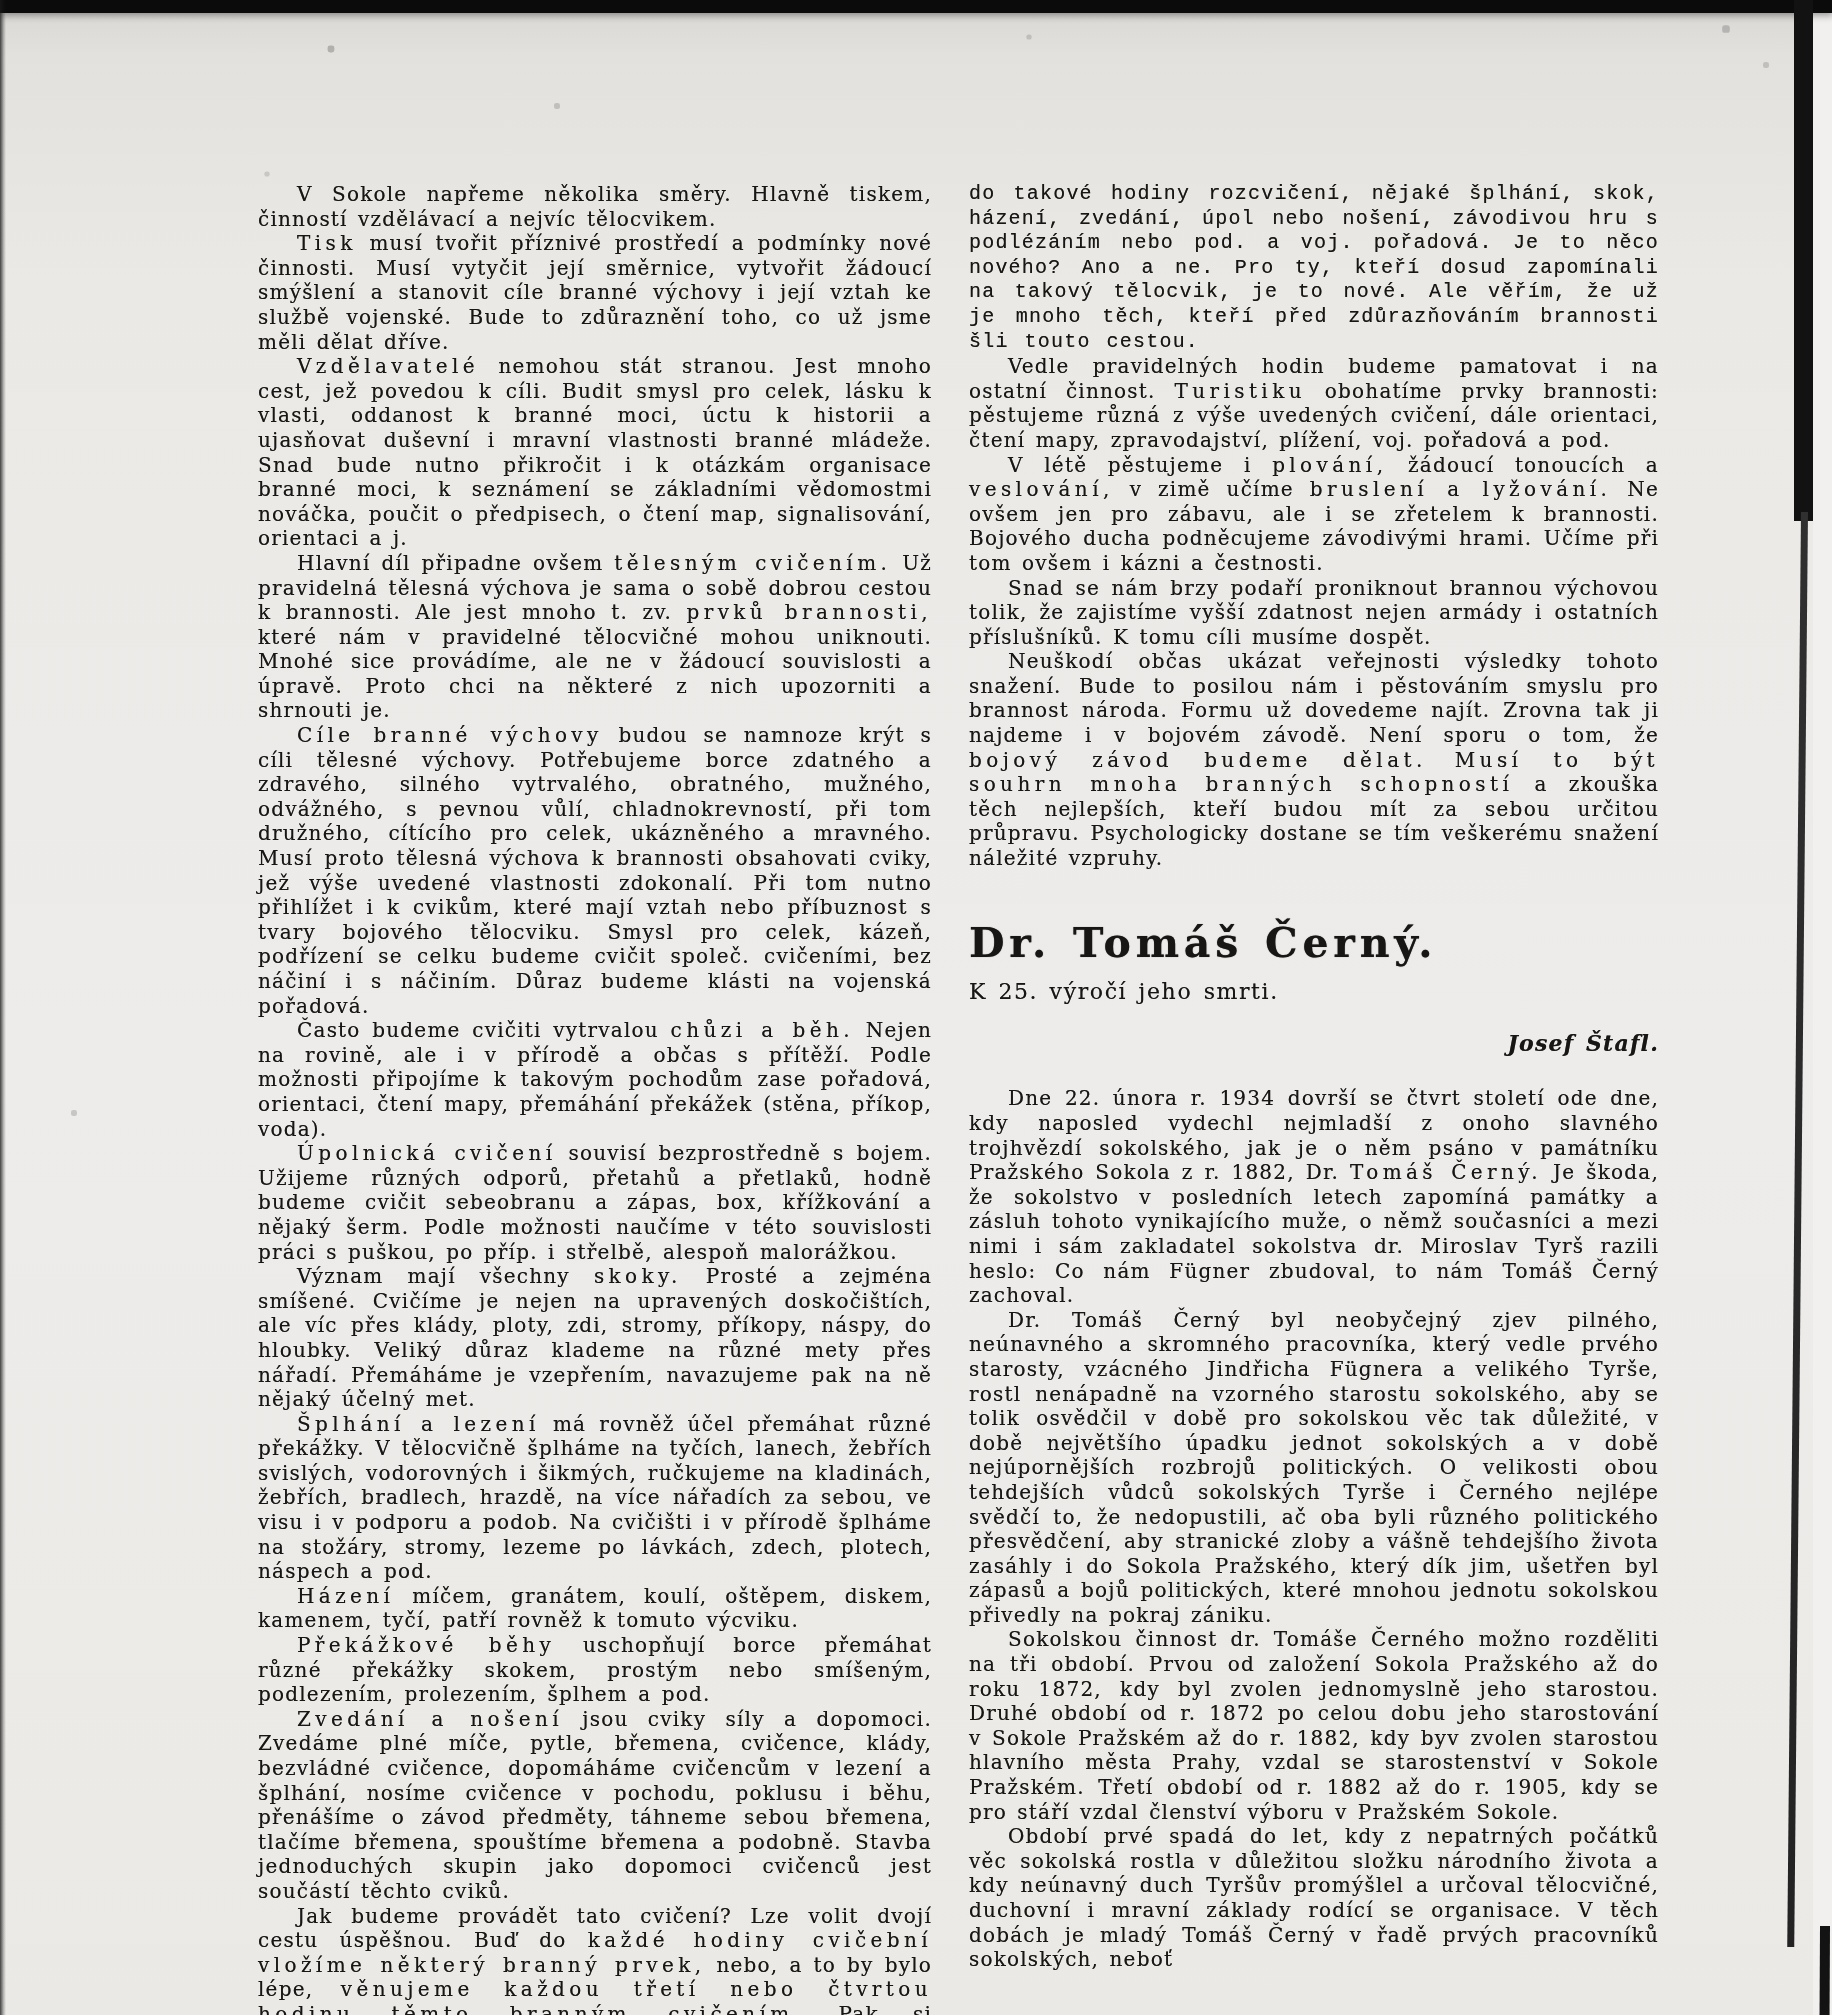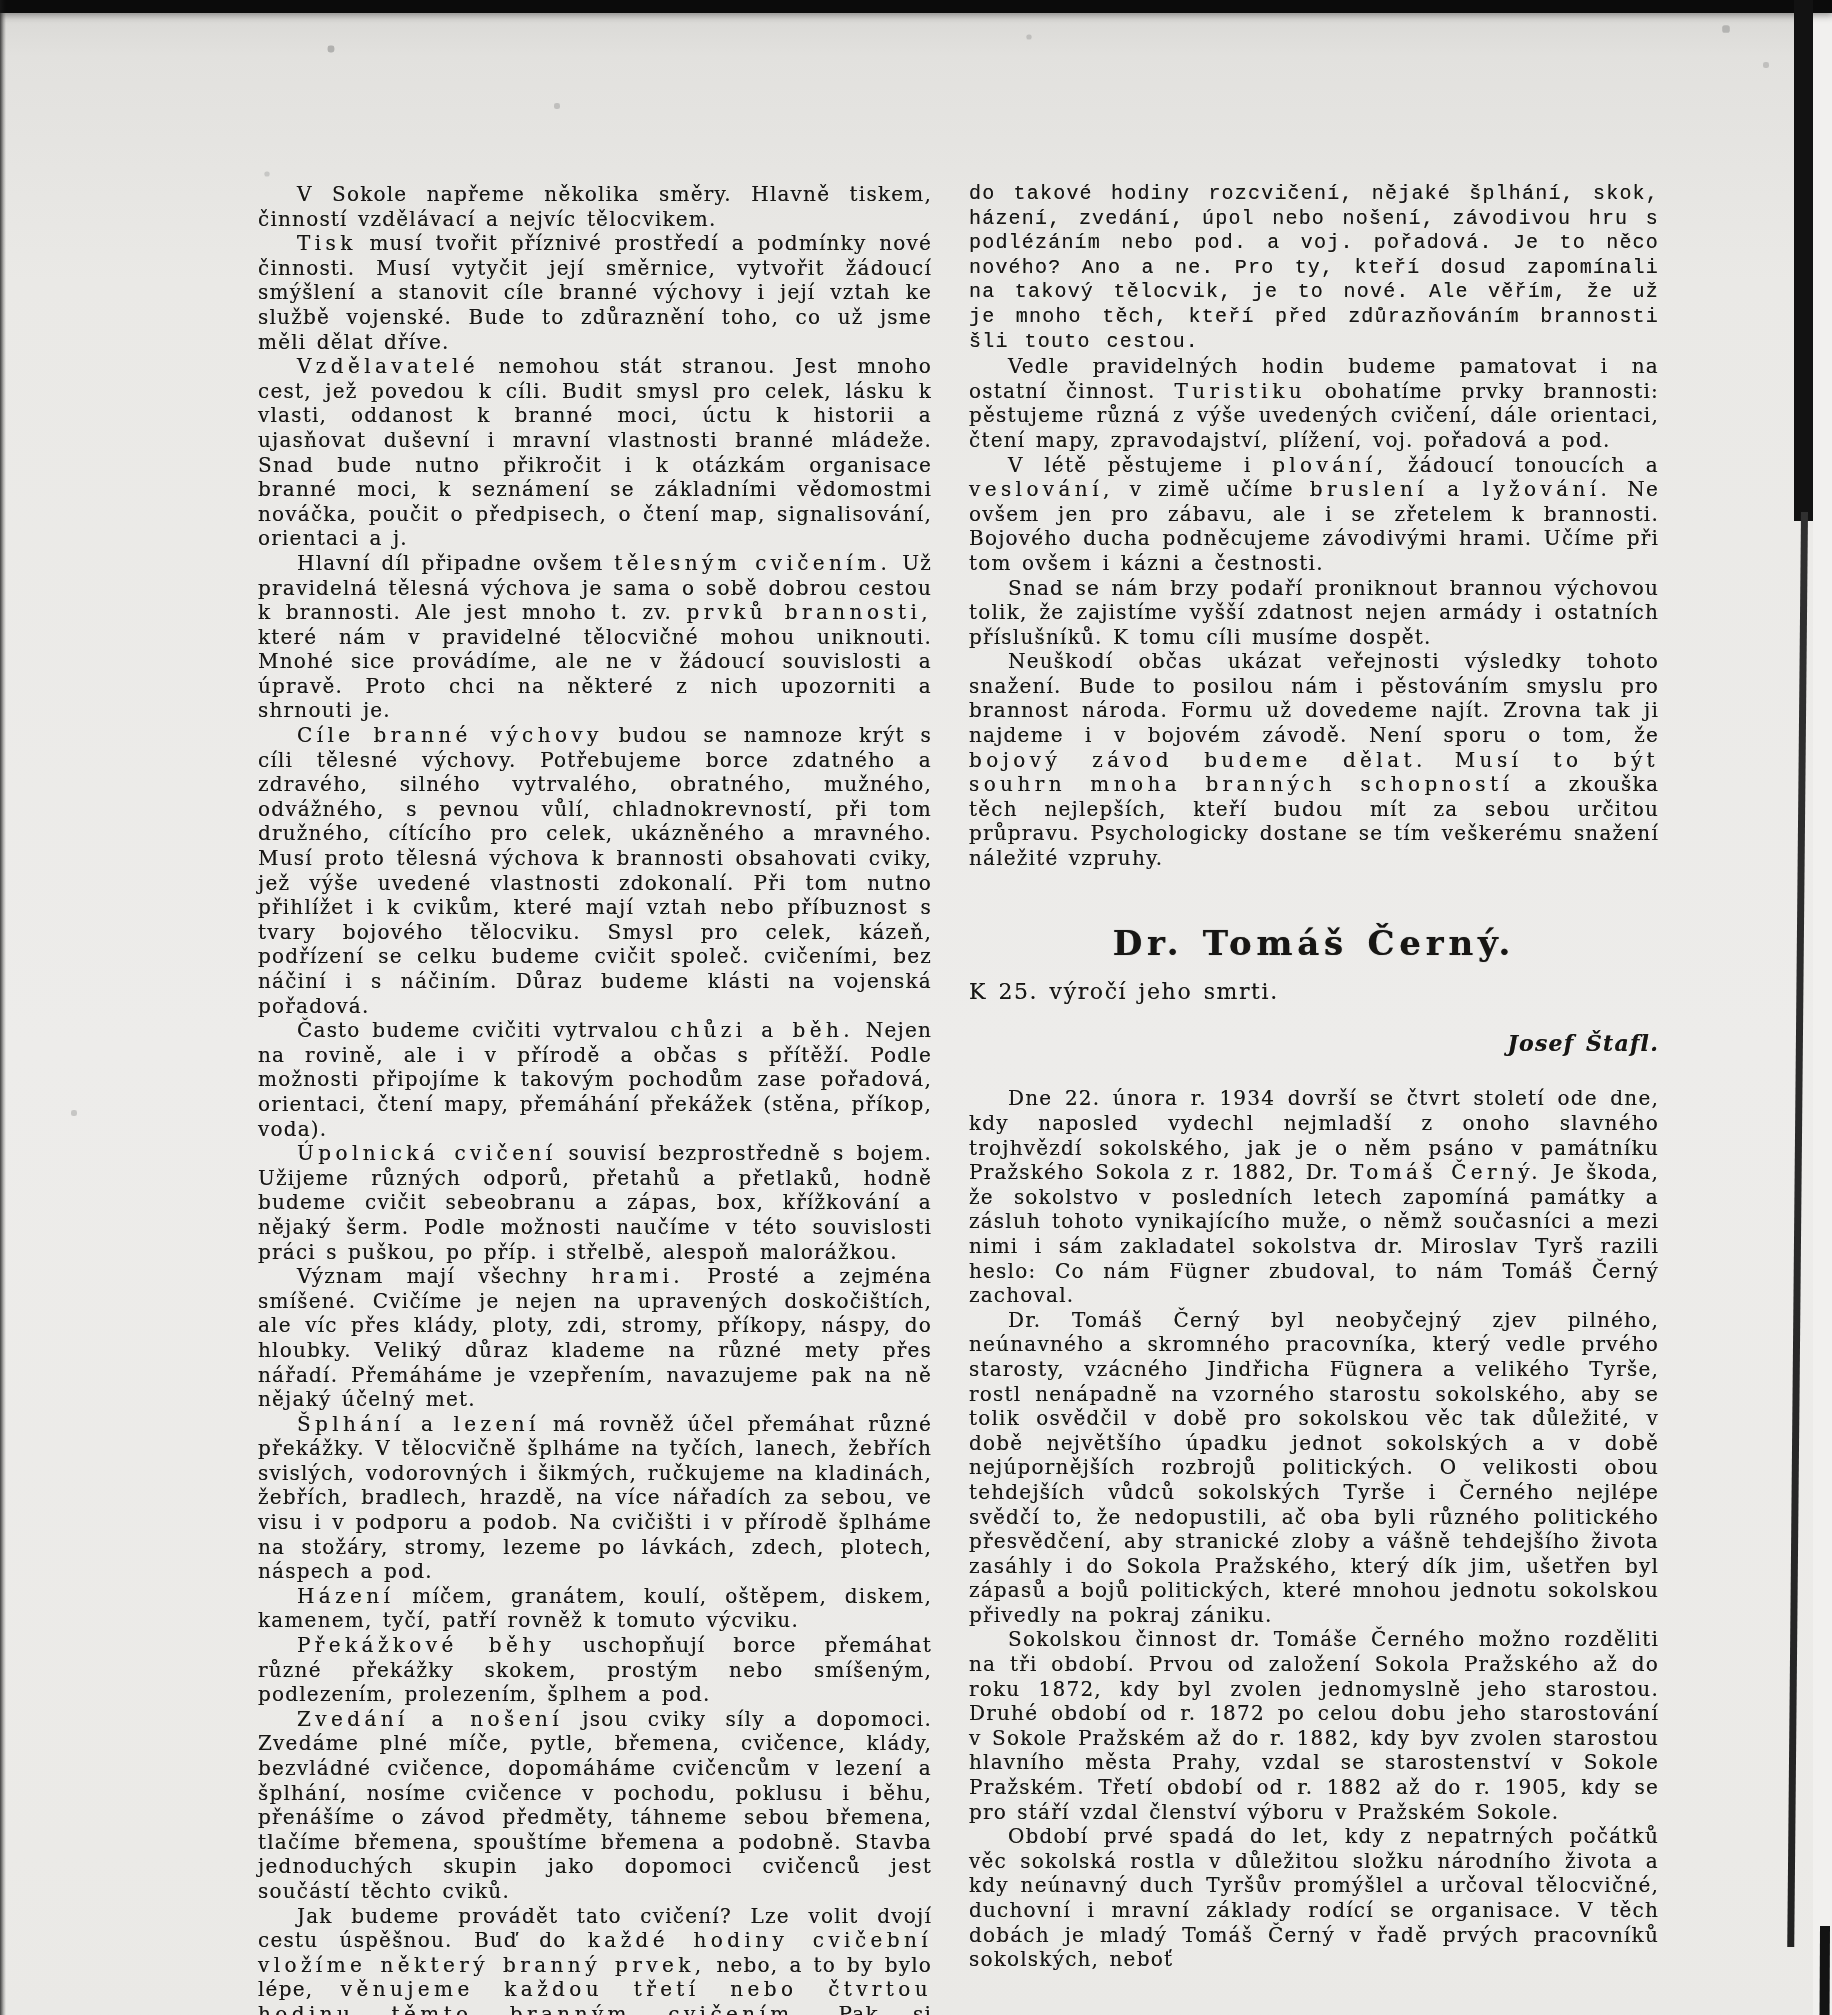--- a/index.html
+++ b/index.html
@@ -35,22 +35,22 @@
     font-size:20px; line-height:24.6px;
     letter-spacing:1.2px; word-spacing:2.8px;
     text-shadow:0 0 0.4px rgba(25,24,22,.6);
   }
   .col-left  { left:258px;  width:674px; }
   .col-right { left:969px; width:690px; }
   p { margin:0; text-indent:39px; }
   p.noindent { text-indent:0;font-family:Liberation Mono, monospace; }
   .sperr { letter-spacing:0.22em; }
   h1 {
-    font-size:34px; font-weight:bold;
-    text-align:center; text-indent:0;
+    font-size:41px; font-weight:bold;
+    text-indent:0;
     margin:60px 0 0 0; letter-spacing:4.8px;
     text-shadow:0 0 0.8px rgba(20,20,20,.7);
   }
   .subtitle { margin-top:25px; font-size:22px; letter-spacing:1.6px; }
   .author   { text-align:right; margin-top:26px; font-size:22px; font-style:italic; font-weight:bold; letter-spacing:1.2px; }
   #article-body { margin-top:31px; }
 </style>
 </head>
 <body>
 
@@ -67,21 +67,21 @@
   <div class="artifact speckles"></div>
 
   <div class="col col-left" id="col-left">
       <p><span>V Sokole napřeme několika směry. Hlavně tiskem, činností vzdělávací a nejvíc tělocvikem.</span></p>
       <p><span class="sperr">Tisk</span><span> musí tvořit příznivé prostředí a podmínky nové činnosti. Musí vytyčit její směrnice, vytvořit žádoucí smýšlení a stanovit cíle branné výchovy i její vztah ke službě vojenské. Bude to zdůraznění toho, co už jsme měli dělat dříve.</span></p>
       <p><span class="sperr">Vzdělavatelé</span><span> nemohou stát stranou. Jest mnoho cest, jež povedou k cíli. Budit smysl pro celek, lásku k vlasti, oddanost k branné moci, úctu k historii a ujasňovat duševní i mravní vlastnosti branné mládeže. Snad bude nutno přikročit i k otázkám organisace branné moci, k seznámení se základními vědomostmi nováčka, poučit o předpisech, o čtení map, signalisování, orientaci a j.</span></p>
       <p><span>Hlavní díl připadne ovšem </span><span class="sperr">tělesným cvičením.</span><span> Už pravidelná tělesná výchova je sama o sobě dobrou cestou k brannosti. Ale jest mnoho t. zv. </span><span class="sperr">prvků brannosti,</span><span> které nám v pravidelné tělocvičné mohou uniknouti. Mnohé sice provádíme, ale ne v žádoucí souvislosti a úpravě. Proto chci na některé z nich upozorniti a shrnouti je.</span></p>
       <p><span class="sperr">Cíle branné výchovy</span><span> budou se namnoze krýt s cíli tělesné výchovy. Potřebujeme borce zdatného a zdravého, silného vytrvalého, obratného, mužného, odvážného, s pevnou vůlí, chladnokrevností, při tom družného, cítícího pro celek, ukázněného a mravného. Musí proto tělesná výchova k brannosti obsahovati cviky, jež výše uvedené vlastnosti zdokonalí. Při tom nutno přihlížet i k cvikům, které mají vztah nebo příbuznost s tvary bojového tělocviku. Smysl pro celek, kázeň, podřízení se celku budeme cvičit společ. cvičeními, bez náčiní i s náčiním. Důraz budeme klásti na vojenská pořadová.</span></p>
       <p><span>Často budeme cvičiti vytrvalou </span><span class="sperr">chůzi a běh.</span><span> Nejen na rovině, ale i v přírodě a občas s přítěží. Podle možnosti připojíme k takovým pochodům zase pořadová, orientaci, čtení mapy, přemáhání překážek (stěna, příkop, voda).</span></p>
       <p><span class="sperr">Úpolnická cvičení</span><span> souvisí bezprostředně s bojem. Užijeme různých odporů, přetahů a přetlaků, hodně budeme cvičit sebeobranu a zápas, box, křížkování a nějaký šerm. Podle možnosti naučíme v této souvislosti práci s puškou, po příp. i střelbě, alespoň malorážkou.</span></p>
-      <p><span>Význam mají všechny </span><span class="sperr">hrami.</span><span> Prosté a zejména smíšené. Cvičíme je nejen na upravených doskočištích, ale víc přes klády, ploty, zdi, stromy, příkopy, náspy, do hloubky. Veliký důraz klademe na různé mety přes nářadí. Přemáháme je vzepřením, navazujeme pak na ně nějaký účelný met.</span></p>
+      <p><span>Význam mají všechny </span><span class="sperr">skoky.</span><span> Prosté a zejména smíšené. Cvičíme je nejen na upravených doskočištích, ale víc přes klády, ploty, zdi, stromy, příkopy, náspy, do hloubky. Veliký důraz klademe na různé mety přes nářadí. Přemáháme je vzepřením, navazujeme pak na ně nějaký účelný met.</span></p>
       <p><span class="sperr">Šplhání a lezení</span><span> má rovněž účel přemáhat různé překážky. V tělocvičně šplháme na tyčích, lanech, žebřích svislých, vodorovných i šikmých, ručkujeme na kladinách, žebřích, bradlech, hrazdě, na více nářadích za sebou, ve visu i v podporu a podob. Na cvičišti i v přírodě šplháme na stožáry, stromy, lezeme po lávkách, zdech, plotech, náspech a pod.</span></p>
       <p><span class="sperr">Házení</span><span> míčem, granátem, koulí, oštěpem, diskem, kamenem, tyčí, patří rovněž k tomuto výcviku.</span></p>
       <p><span class="sperr">Překážkové běhy</span><span> uschopňují borce přemáhat různé překážky skokem, prostým nebo smíšeným, podlezením, prolezením, šplhem a pod.</span></p>
       <p><span class="sperr">Zvedání a nošení</span><span> jsou cviky síly a dopomoci. Zvedáme plné míče, pytle, břemena, cvičence, klády, bezvládné cvičence, dopomáháme cvičencům v lezení a šplhání, nosíme cvičence v pochodu, poklusu i běhu, přenášíme o závod předměty, táhneme sebou břemena, tlačíme břemena, spouštíme břemena a podobně. Stavba jednoduchých skupin jako dopomoci cvičenců jest součástí těchto cviků.</span></p>
       <p><span>Jak budeme provádět tato cvičení? Lze volit dvojí cestu úspěšnou. Buď do </span><span class="sperr">každé hodiny cvičební vložíme některý branný prvek,</span><span> nebo, a to by bylo lépe, </span><span class="sperr">věnujeme každou třetí nebo čtvrtou hodinu těmto branným cvičením.</span><span> Pak si vypracujeme pro taková cvičení cvičební rozvrh, aby cvičební hodina vedle svého účelu branného, splnila i úkol tělovýchovný. Dáme</span></p>
     </div>
 
   <div class="col col-right">
     <div id="right-intro">
         <p class="noindent"><span>do takové hodiny rozcvičení, nějaké šplhání, skok, házení, zvedání, úpol nebo nošení, závodivou hru s podlézáním nebo pod. a voj. pořadová. Je to něco nového? Ano a ne. Pro ty, kteří dosud zapomínali na takový tělocvik, je to nové. Ale věřím, že už je mnoho těch, kteří před zdůrazňováním brannosti šli touto cestou.</span></p>

